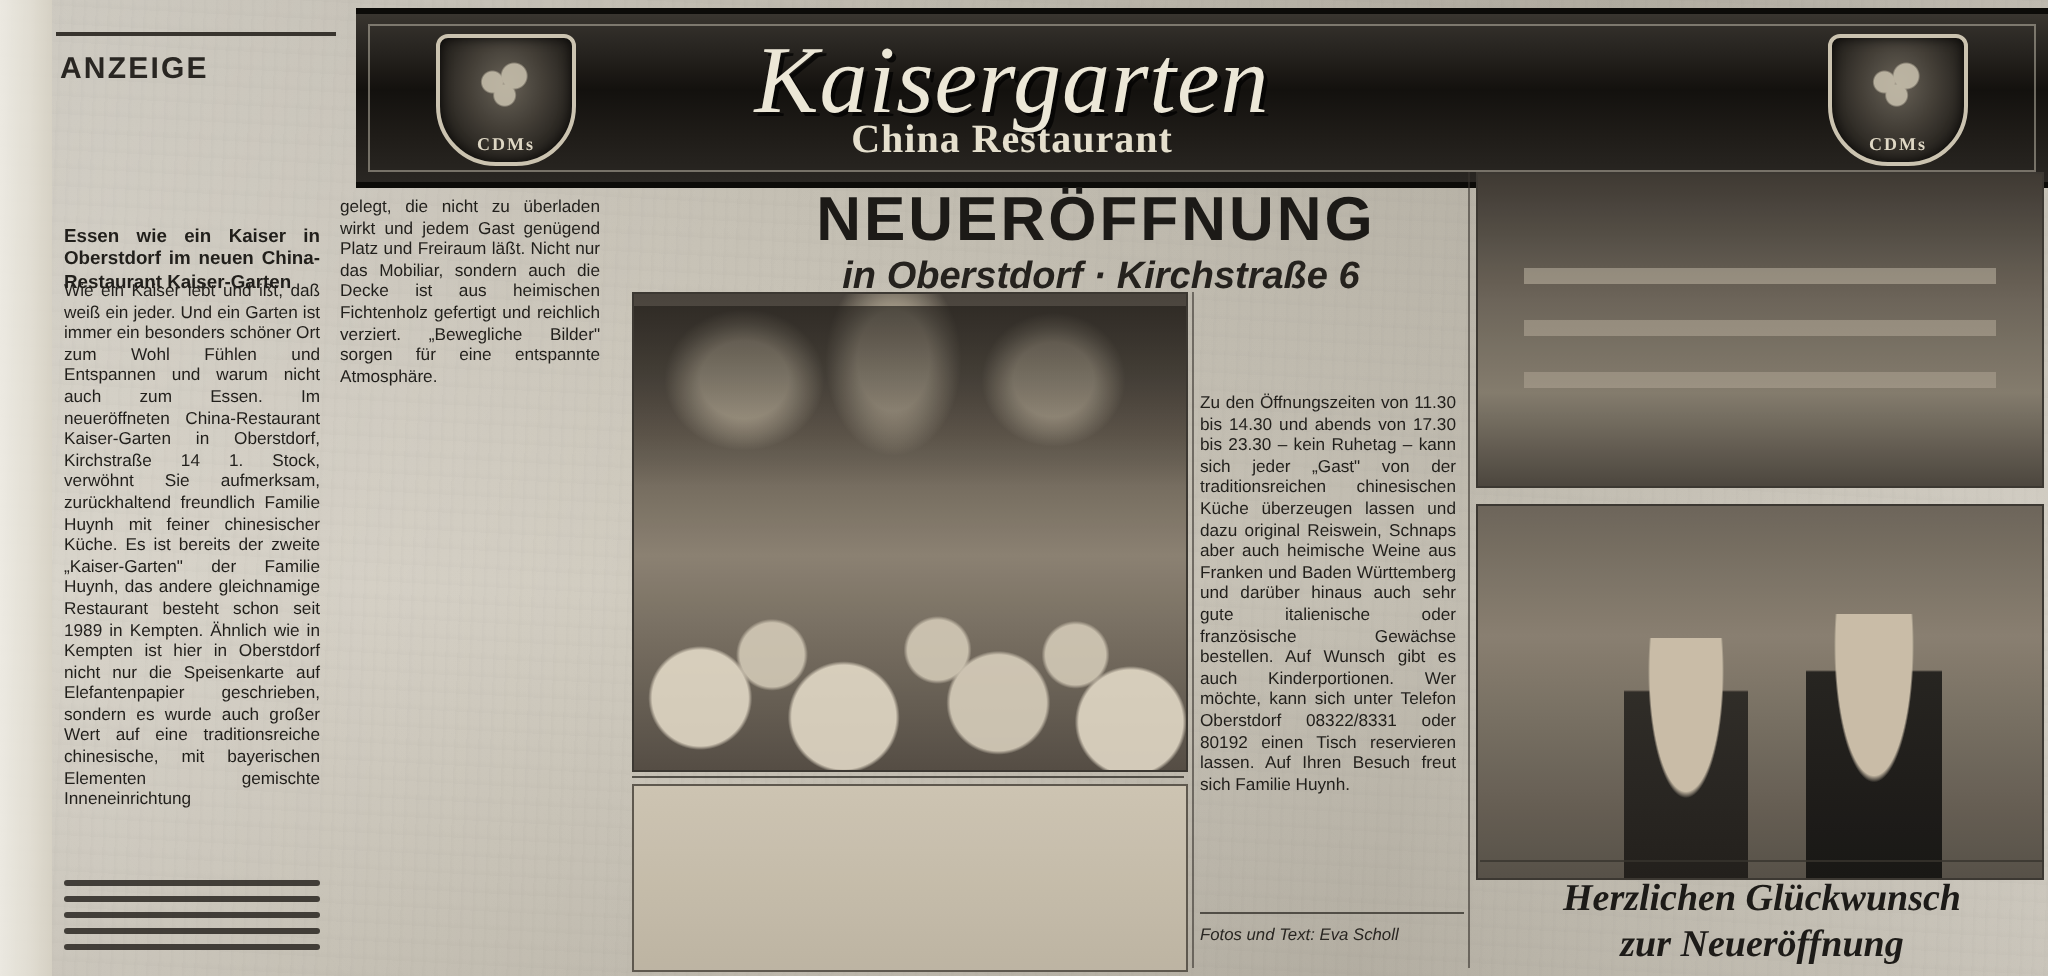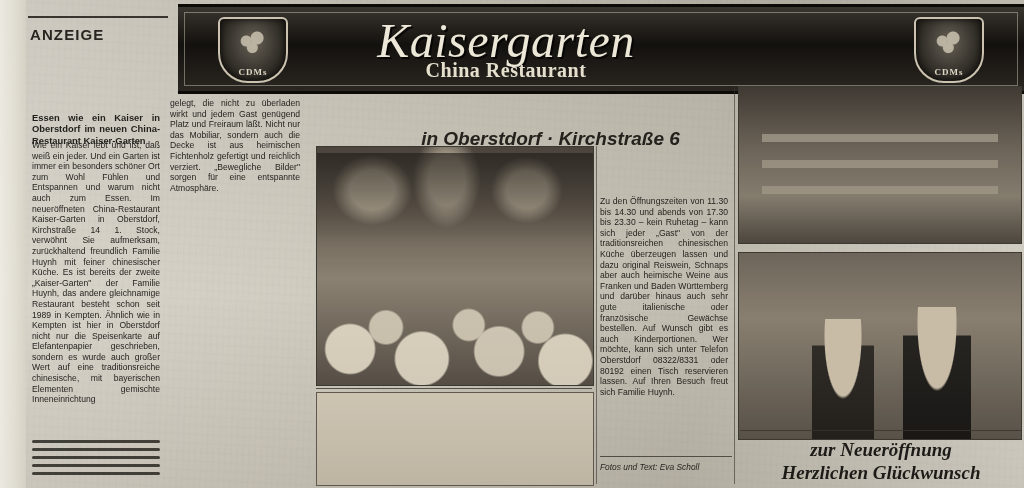--- a/index.html
+++ b/index.html
@@ -344,20 +344,21 @@
 
     <div class="emblem right">
       <div class="tree"></div>
       <div class="sub">CDMs</div>
     </div>
 
     <div class="brand-main">Kaisergarten</div>
     <div class="brand-sub">China Restaurant</div>
   </div>
 
+  <div class="headline">NEUERÖFFNUNG</div>
   <div class="subheadline">in Oberstdorf · Kirchstraße 6</div>
 
   <div class="col lead" id="col1">Essen wie ein Kaiser in Oberstdorf im neuen China-Restaurant Kaiser-Garten</div>
   <div class="col" id="col1b">Wie ein Kaiser lebt und ißt, daß weiß ein jeder. Und ein Garten ist immer ein besonders schöner Ort zum Wohl Fühlen und Entspannen und warum nicht auch zum Essen. Im neueröffneten China-Restaurant Kaiser-Garten in Oberstdorf, Kirchstraße 14 1. Stock, verwöhnt Sie aufmerksam, zurückhaltend freundlich Familie Huynh mit feiner chinesischer Küche. Es ist bereits der zweite „Kaiser-Garten" der Familie Huynh, das andere gleichnamige Restaurant besteht schon seit 1989 in Kempten. Ähnlich wie in Kempten ist hier in Oberstdorf nicht nur die Speisenkarte auf Elefantenpapier geschrieben, sondern es wurde auch großer Wert auf eine traditionsreiche chinesische, mit bayerischen Elementen gemischte Inneneinrichtung</div>
   <div class="col" id="col2">gelegt, die nicht zu überladen wirkt und jedem Gast genügend Platz und Freiraum läßt. Nicht nur das Mobiliar, sondern auch die Decke ist aus heimischen Fichtenholz gefertigt und reichlich verziert. „Bewegliche Bilder" sorgen für eine entspannte Atmosphäre.</div>
   <div class="col" id="col3">Zu den Öffnungszeiten von 11.30 bis 14.30 und abends von 17.30 bis 23.30 – kein Ruhetag – kann sich jeder „Gast" von der traditionsreichen chinesischen Küche überzeugen lassen und dazu original Reiswein, Schnaps aber auch heimische Weine aus Franken und Baden Württemberg und darüber hinaus auch sehr gute italienische oder französische Gewächse bestellen. Auf Wunsch gibt es auch Kinderportionen. Wer möchte, kann sich unter Telefon Oberstdorf 08322/8331 oder 80192 einen Tisch reservieren lassen. Auf Ihren Besuch freut sich Familie Huynh.</div>
   <div class="photo-credit">Fotos und Text: Eva Scholl</div>
 
   <div class="photo" id="photo-dining">
     <div class="lamps"></div>
@@ -380,22 +381,22 @@
 
   <div class="hatch">
     <i></i>
     <i></i>
     <i></i>
     <i></i>
     <i></i>
   </div>
 
   <div class="congrats">
+    <div>Herzlichen Glückwunsch</div>
     <div>zur Neueröffnung</div>
-    <div>Herzlichen Glückwunsch</div>
   </div>
 
   <div class="rule-h" style="left:316px; top:388px; width:276px;"></div>
   <div class="rule-v" style="left:596px; top:146px; height:338px;"></div>
   <div class="rule-v" style="left:734px; top:86px; height:398px;"></div>
   <div class="rule-h" style="left:600px; top:456px; width:132px;"></div>
   <div class="rule-h" style="left:740px; top:430px; width:282px;"></div>
 
 </div>
 

